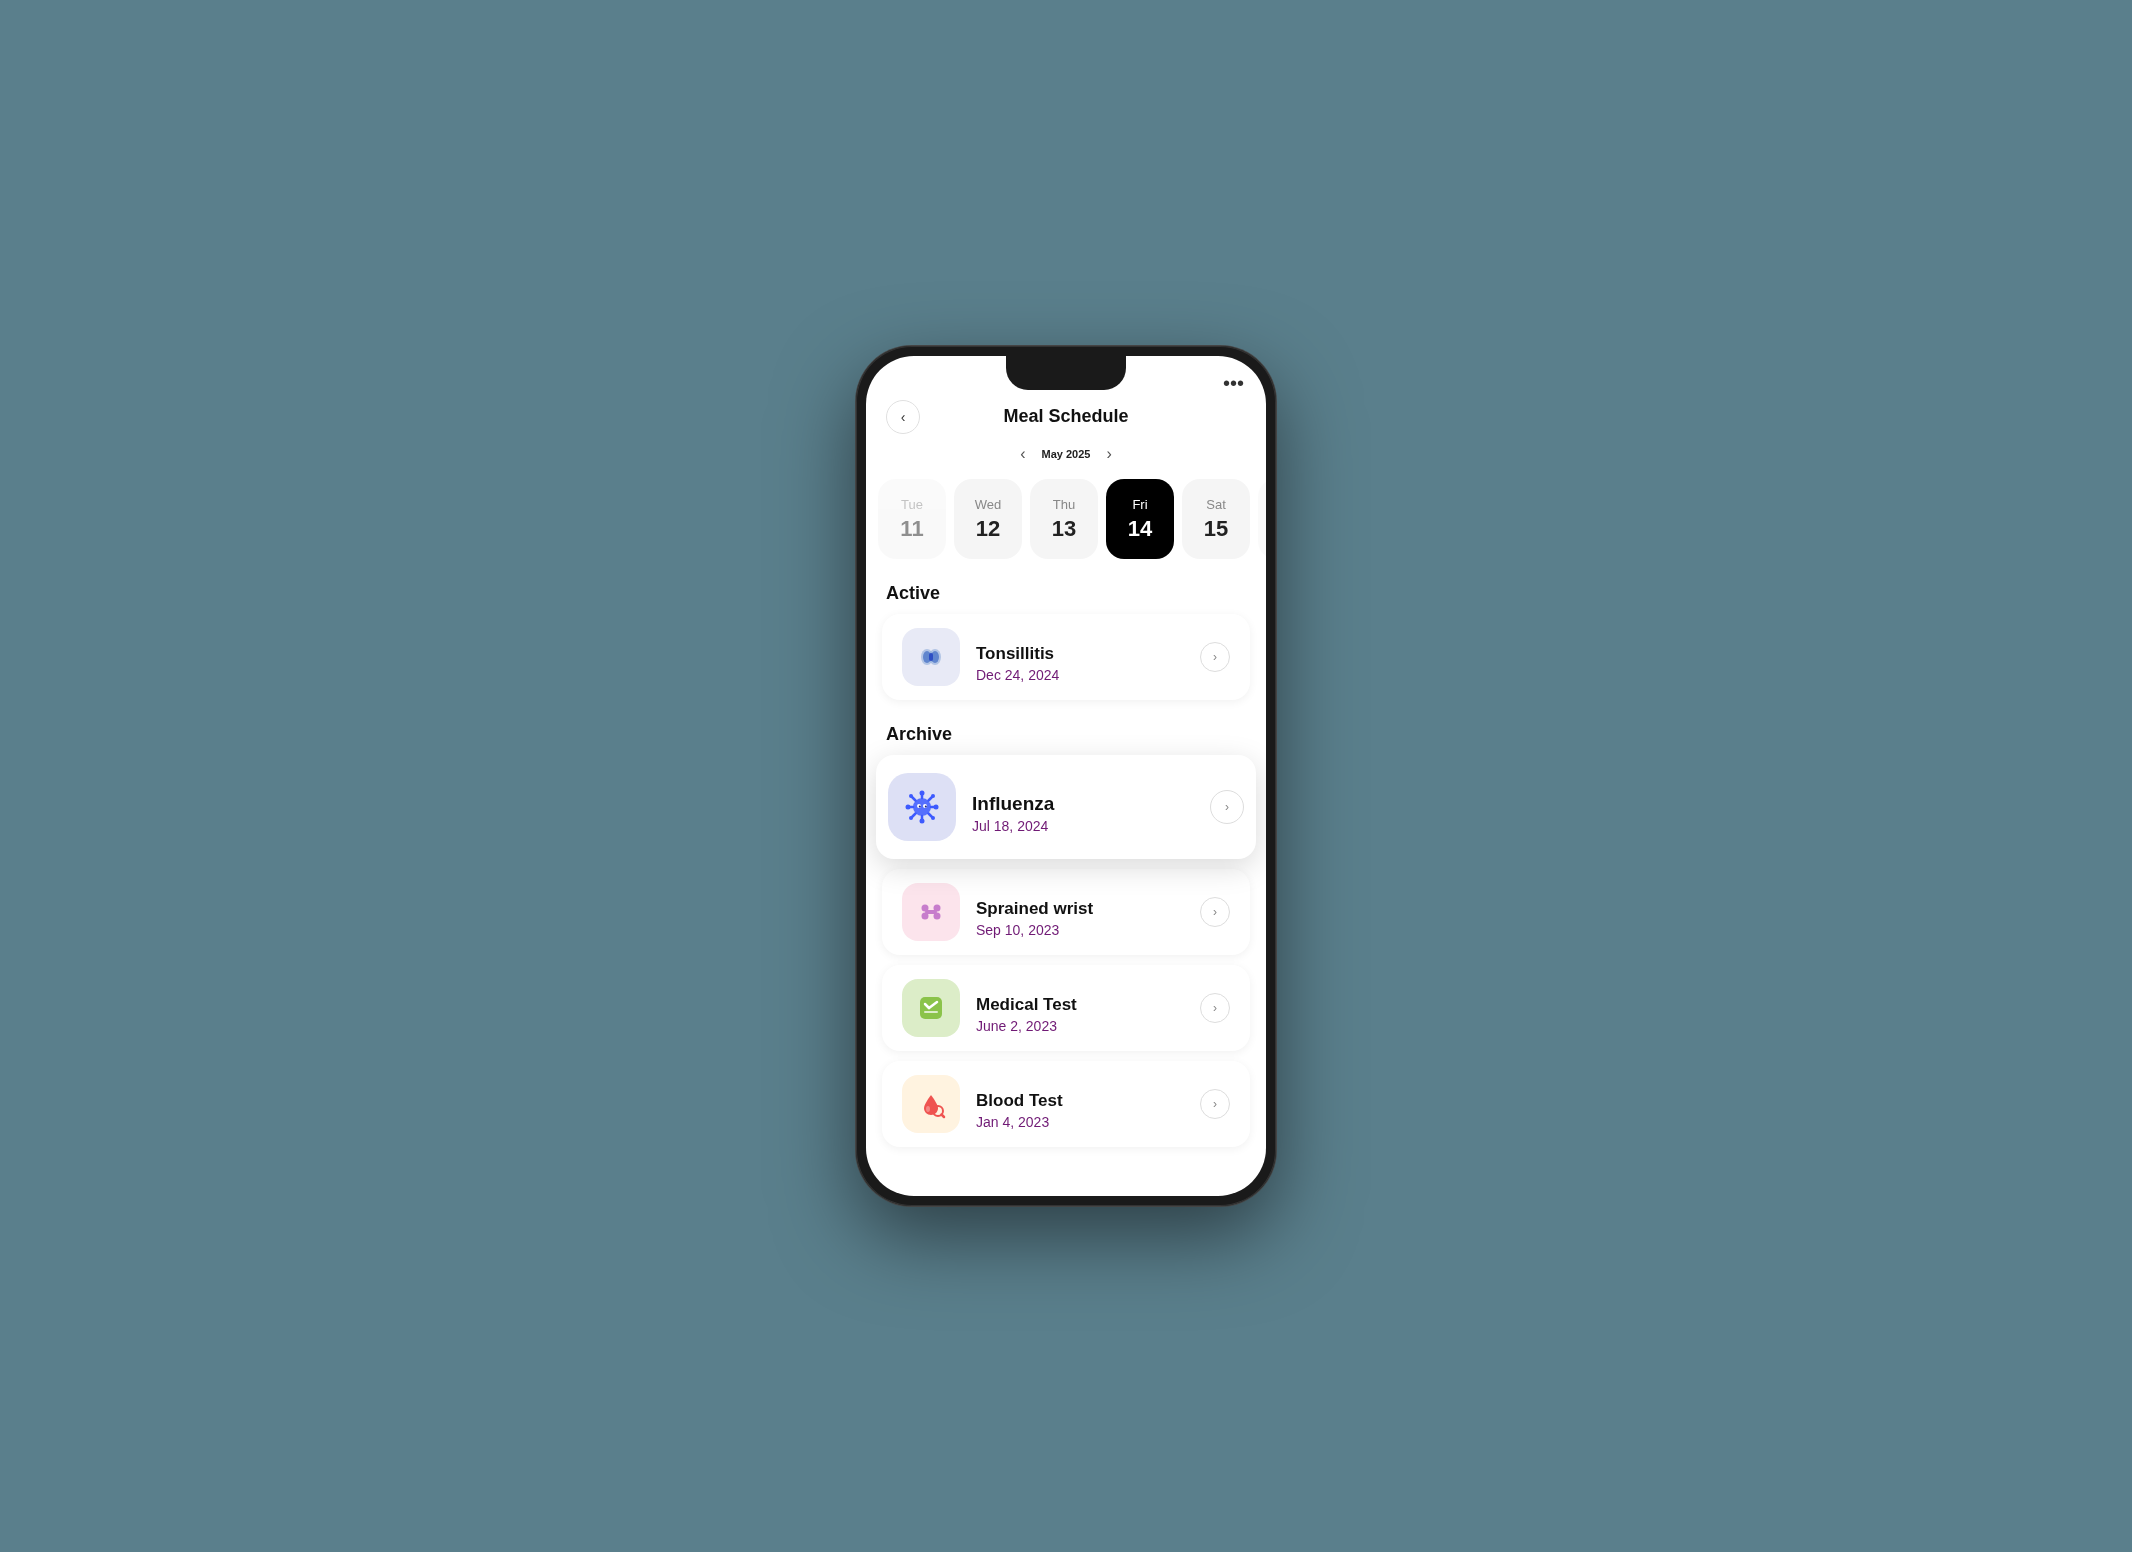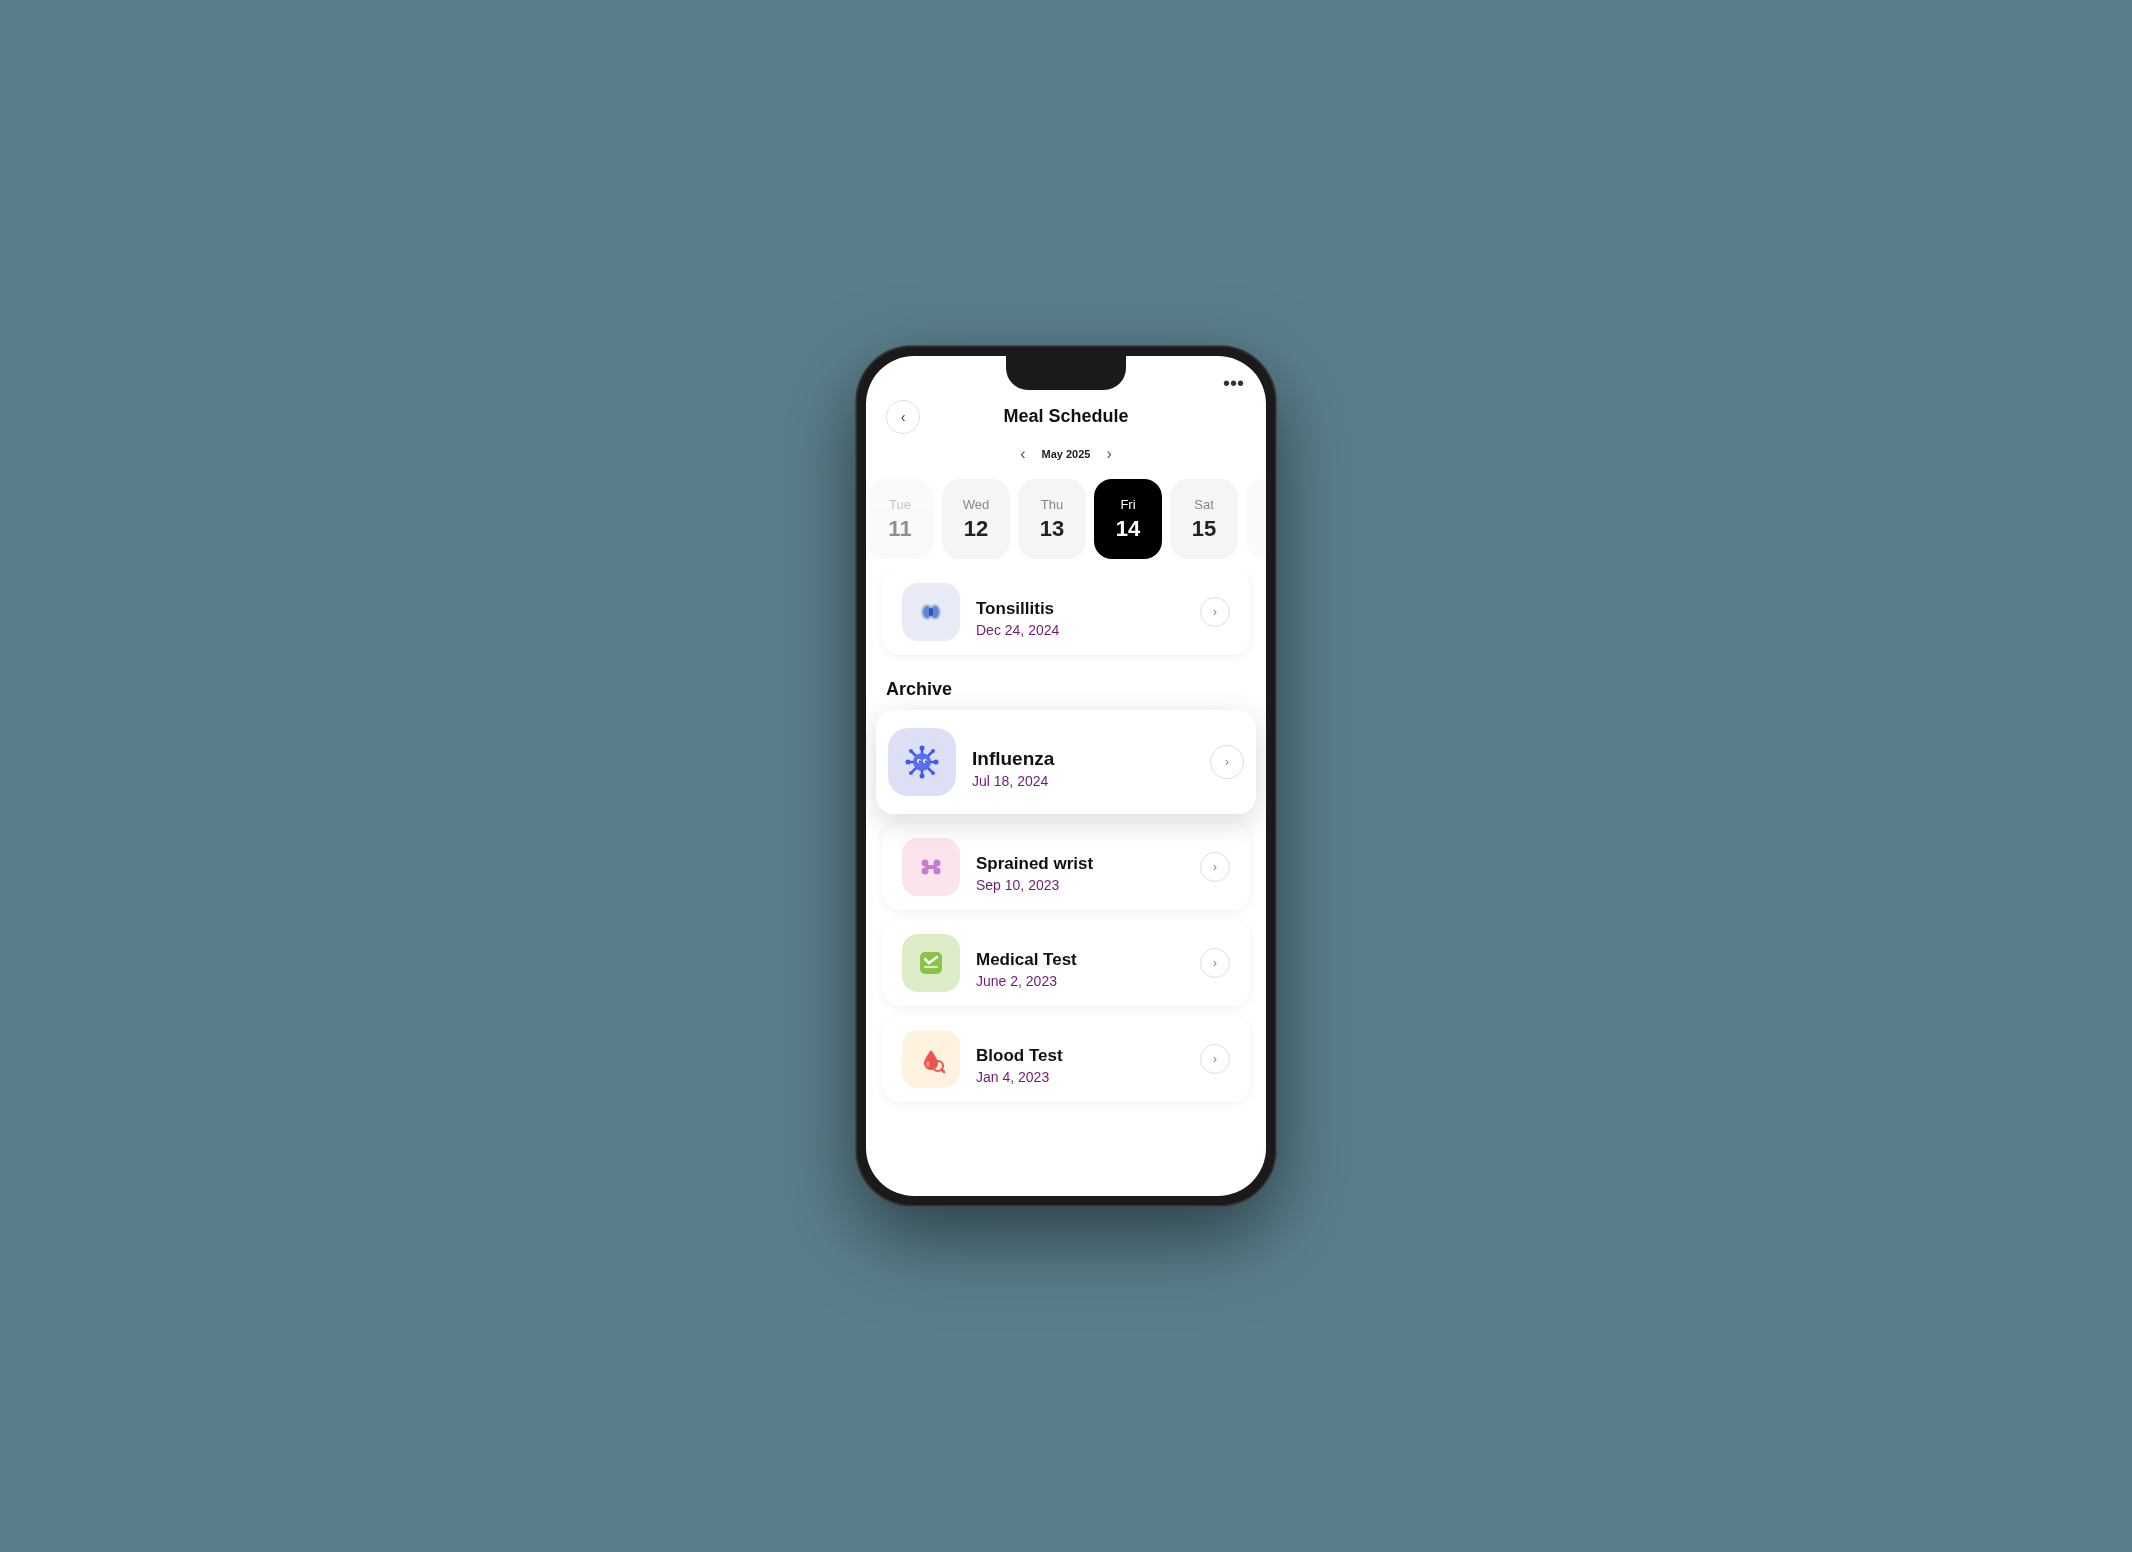--- a/index.html
+++ b/index.html
@@ -114,21 +114,21 @@
     .month-label {
       font-size: 11px;
       font-weight: 600;
       color: #222;
     }
 
     
     .day-strip {
       display: flex;
       gap: 8px;
-      padding: 10px 0;
+      padding: 10px 12px;
       overflow: hidden;
     }
 
     .day-item {
       display: flex;
       flex-direction: column;
       align-items: center;
       justify-content: center;
       width: 68px;
       min-width: 68px;
@@ -298,20 +298,21 @@
       </div>
 
       <div class="day-item faded">
         
         
       </div>
     </div>
 
     <div class="scroll-area">
 
+      <div class="section-label">Active</div>
 
       <div class="health-card">
         <div class="card-icon blue-light">
           <svg width="30" height="30" viewBox="0 0 30 30" fill="none" xmlns="http://www.w3.org/2000/svg">
 
             <ellipse cx="11" cy="15" rx="6" ry="8" fill="#7c9fd4" opacity="0.5"></ellipse>
             <ellipse cx="19" cy="15" rx="6" ry="8" fill="#7c9fd4" opacity="0.5"></ellipse>
             <ellipse cx="11" cy="15" rx="4" ry="6" fill="#3d6bc4" opacity="0.7"></ellipse>
             <ellipse cx="19" cy="15" rx="4" ry="6" fill="#3d6bc4" opacity="0.7"></ellipse>
             <rect x="13" y="11" width="4" height="8" fill="#2d4fc4" rx="2"></rect>

